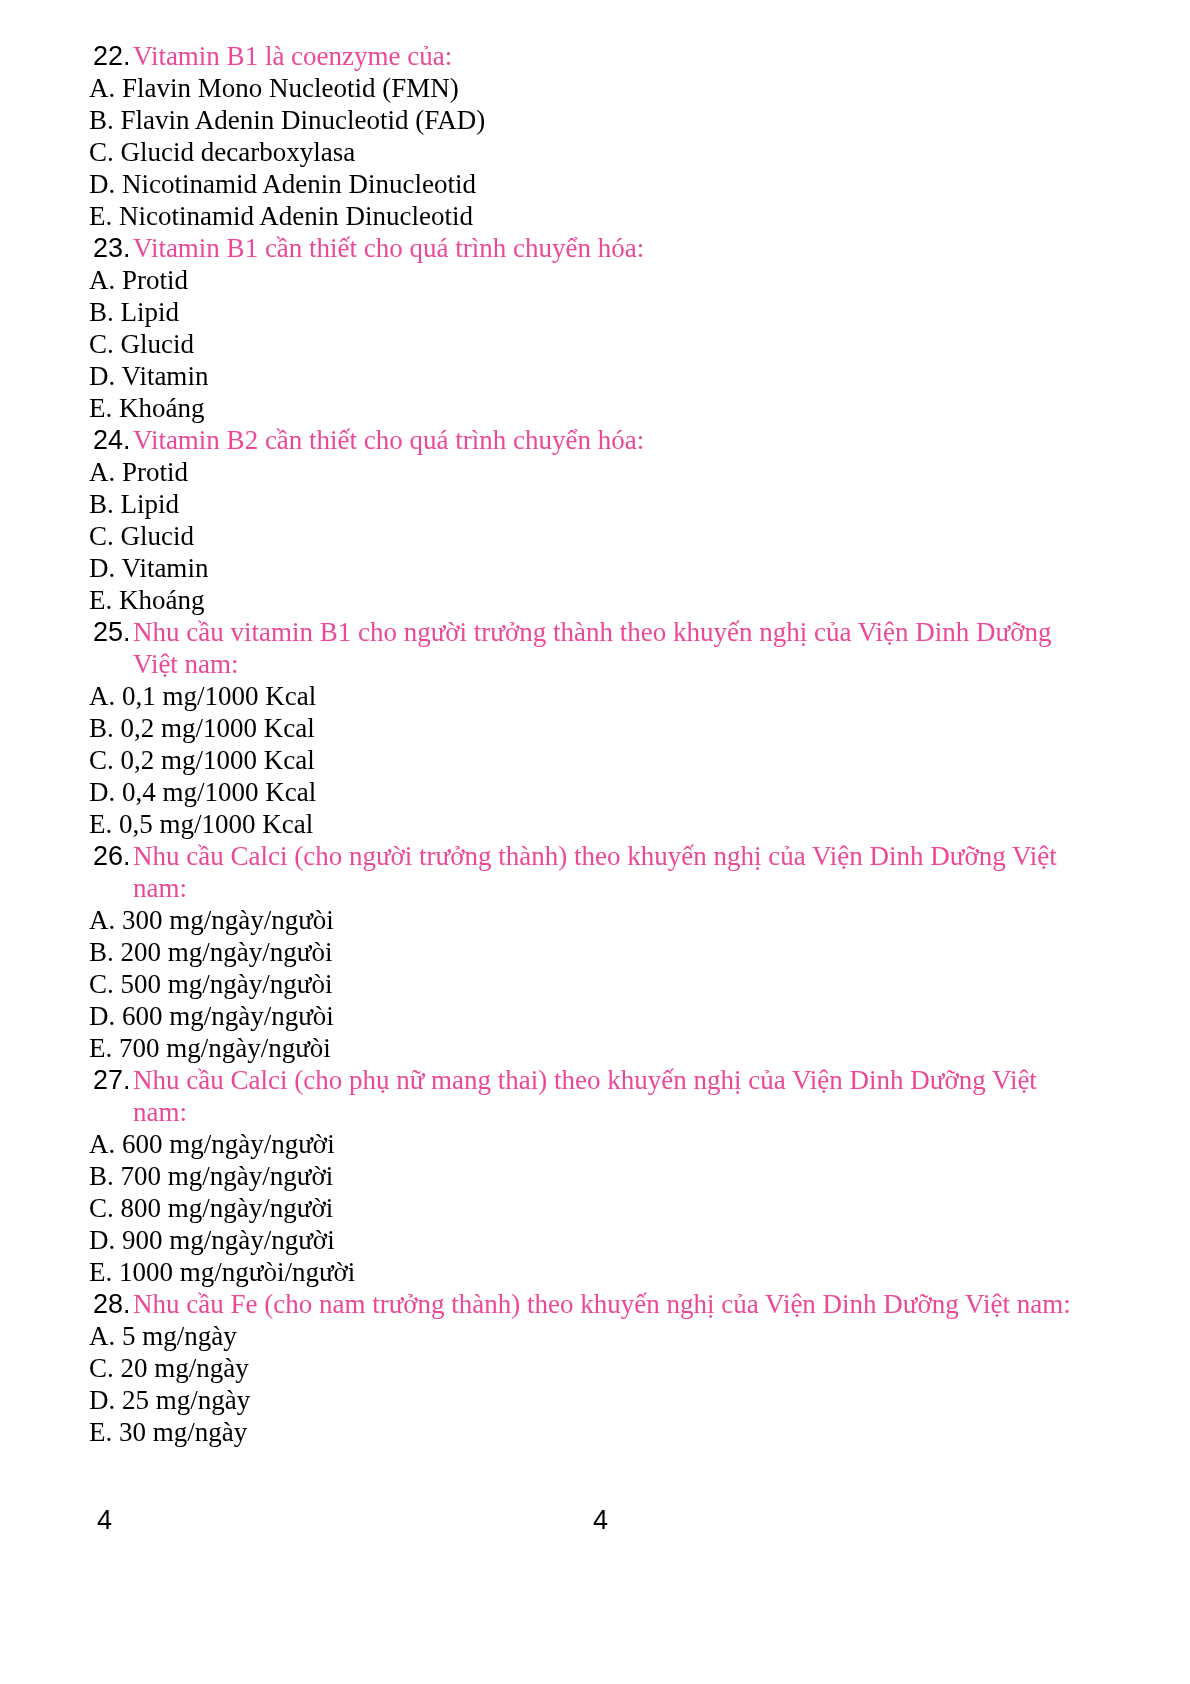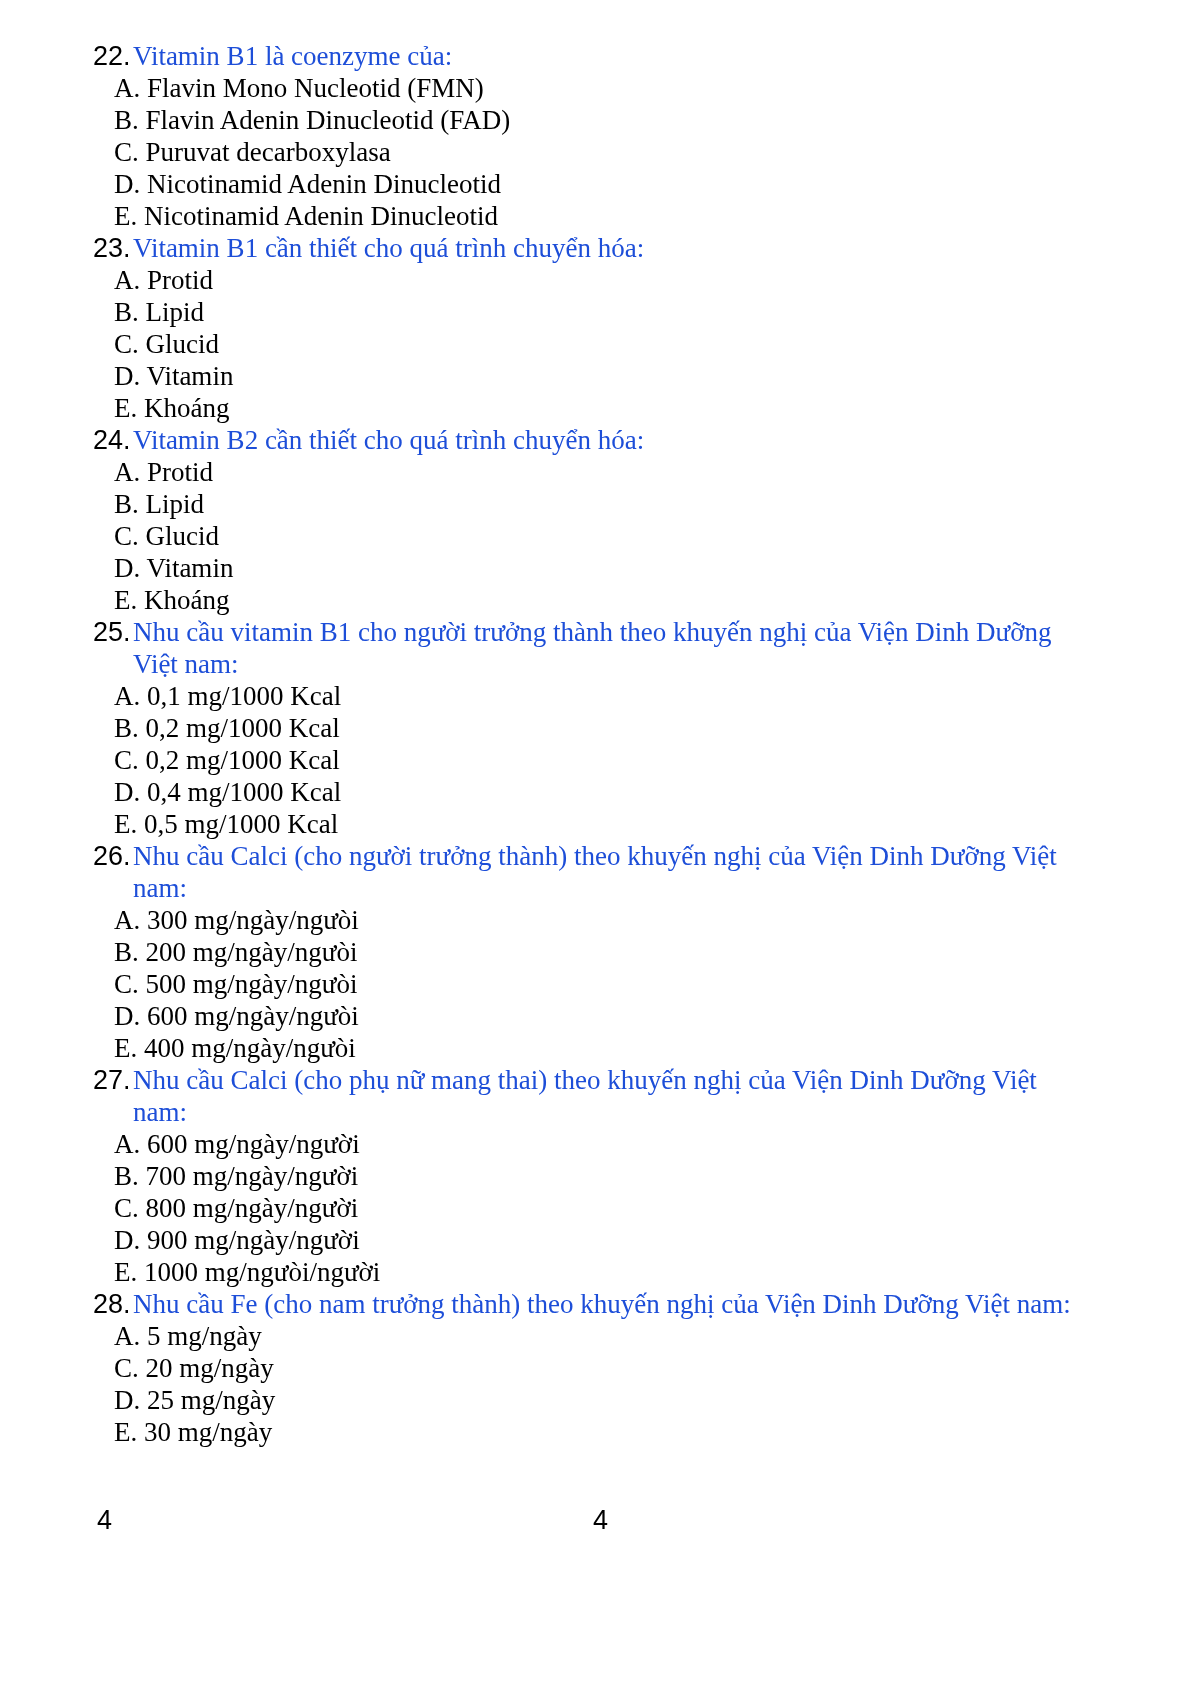--- a/index.html
+++ b/index.html
@@ -27,26 +27,26 @@
     align-items: flex-start;
   }
   .q-num {
     font-family: "Liberation Sans", sans-serif;
     margin-left: 93px;
     width: 40px;
     flex: none;
     white-space: nowrap;
   }
   .q-text {
-    color: #1d4ed8;
+    color: #ec4899;
     white-space: nowrap;
   }
   .q-text div { white-space: nowrap; }
   .option {
-    margin-left: 114px;
+    margin-left: 89px;
     white-space: nowrap;
   }
   .spacer {
     height: 56px;
   }
   .footer {
     position: relative;
     height: 32px;
     font-family: "Liberation Sans", sans-serif;
   }
@@ -60,21 +60,21 @@
 
   <div class="question">
     <div class="q-head">
       <span class="q-num">22.</span>
       <div class="q-text">
         <div>Vitamin B1 là coenzyme của:</div>
       </div>
     </div>
     <div class="option">A. Flavin Mono Nucleotid (FMN)</div>
     <div class="option">B. Flavin Adenin Dinucleotid (FAD)</div>
-    <div class="option">C. Puruvat decarboxylasa</div>
+    <div class="option">C. Glucid decarboxylasa</div>
     <div class="option">D. Nicotinamid Adenin Dinucleotid</div>
     <div class="option">E. Nicotinamid Adenin Dinucleotid</div>
   </div>
 
   <div class="question">
     <div class="q-head">
       <span class="q-num">23.</span>
       <div class="q-text">
         <div>Vitamin B1 cần thiết cho quá trình chuyển hóa:</div>
       </div>
@@ -120,21 +120,21 @@
       <span class="q-num">26.</span>
       <div class="q-text">
         <div>Nhu cầu Calci (cho người trưởng thành) theo khuyến nghị của Viện Dinh Dưỡng Việt</div>
         <div>nam:</div>
       </div>
     </div>
     <div class="option">A. 300 mg/ngày/ngưòi</div>
     <div class="option">B. 200 mg/ngày/ngưòi</div>
     <div class="option">C. 500 mg/ngày/ngưòi</div>
     <div class="option">D. 600 mg/ngày/ngưòi</div>
-    <div class="option">E. 400 mg/ngày/ngưòi</div>
+    <div class="option">E. 700 mg/ngày/ngưòi</div>
   </div>
 
   <div class="question">
     <div class="q-head">
       <span class="q-num">27.</span>
       <div class="q-text">
         <div>Nhu cầu Calci (cho phụ nữ mang thai) theo khuyến nghị của Viện Dinh Dưỡng Việt</div>
         <div>nam:</div>
       </div>
     </div>

